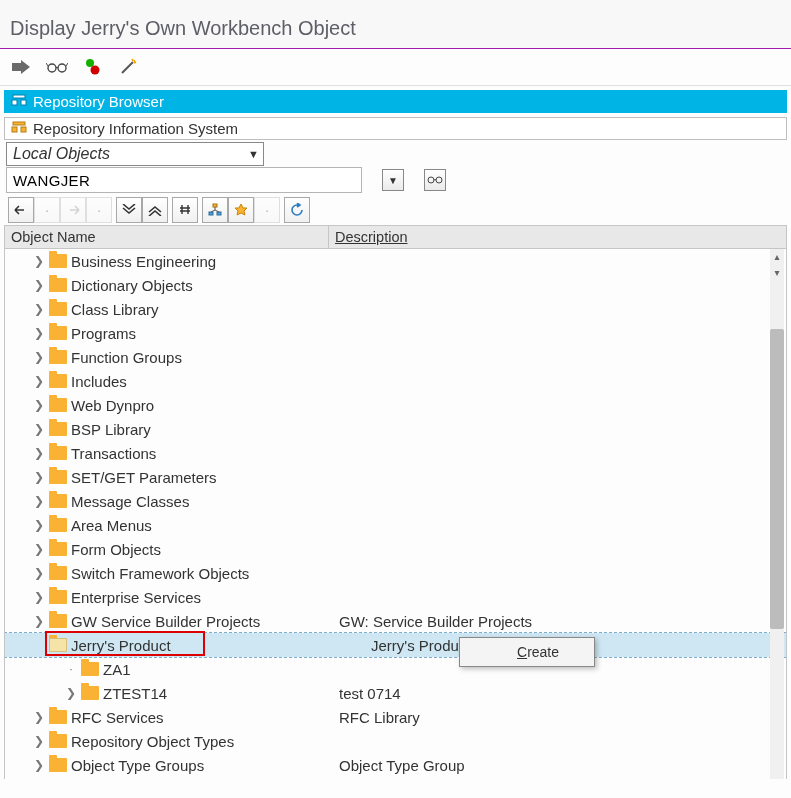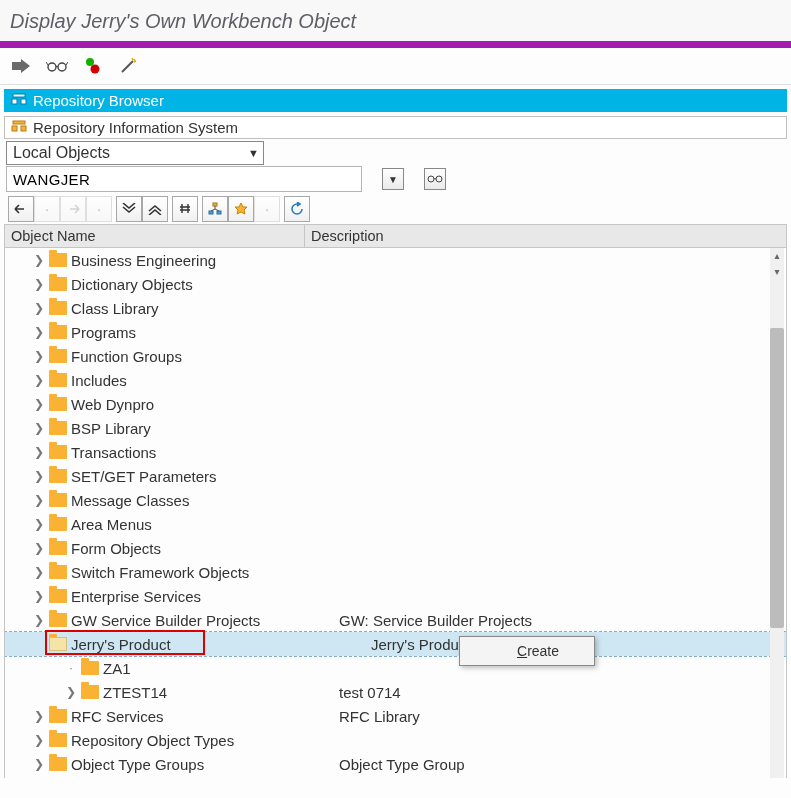--- a/index.html
+++ b/index.html
@@ -6,26 +6,25 @@
   body {
     font-family: Arial, "Helvetica Neue", Helvetica, sans-serif;
     font-size: 14px;
     background: #fdfdfd;
     width: 791px;
     height: 798px;
     overflow: hidden;
     color: #333;
   }
   .title-bar {
-    padding: 10px 10px 8px;
+    padding: 17px 10px 8px;
     font-size: 20px;
     color: #5e5f66;
-    border-bottom: 7px solid #a21caf;
+    border-bottom: 1px solid #a21caf;
     background: #f8f8f8;
-    font-style: italic;
   }
   .toolbar {
     padding: 8px 10px;
     display: flex;
     gap: 14px;
     align-items: center;
     border-bottom: 1px solid #e0e0e0;
   }
   .toolbar .tool-btn {
     width: 22px; height: 20px;
@@ -55,20 +54,21 @@
   .dropdown {
     display: flex;
     align-items: center;
     border: 1px solid #888;
     background: #fff;
     width: 258px;
     height: 24px;
     padding: 0 4px 0 6px;
     font-size: 16px;
     justify-content: space-between;
+    font-style: italic;
   }
   .input-row {
     display: flex;
     align-items: center;
     margin-top: 1px;
     gap: 20px;
   }
   .text-input {
     border: 1px solid #b4b4b4;
     background: #fff;
@@ -100,22 +100,22 @@
   }
   .btn-strip .btn.disabled { opacity: .35; cursor: default; }
   .btn-strip .sep { width: 4px; }
   .table-header {
     display: flex;
     background: #e8e8e8;
     border: 1px solid #c5c5c5;
     margin: 2px 4px 0;
     font-size: 14.5px;
   }
-  .col-name { width: 300px; padding: 3px 6px; border-right: 1px solid #c5c5c5; }
-  .col-desc { flex: 1; padding: 3px 6px; }
+  .col-name { width: 324px; padding: 3px 6px; border-right: 1px solid #c5c5c5; }
+  .col-desc { flex: 1; padding: 3px 6px; text-decoration: underline; }
   .tree-area {
     margin: 0 4px 0;
     border-left: 1px solid #c5c5c5;
     border-right: 1px solid #c5c5c5;
     position: relative;
     height: 530px;
     overflow: hidden;
   }
   .tree-row {
     display: flex;

